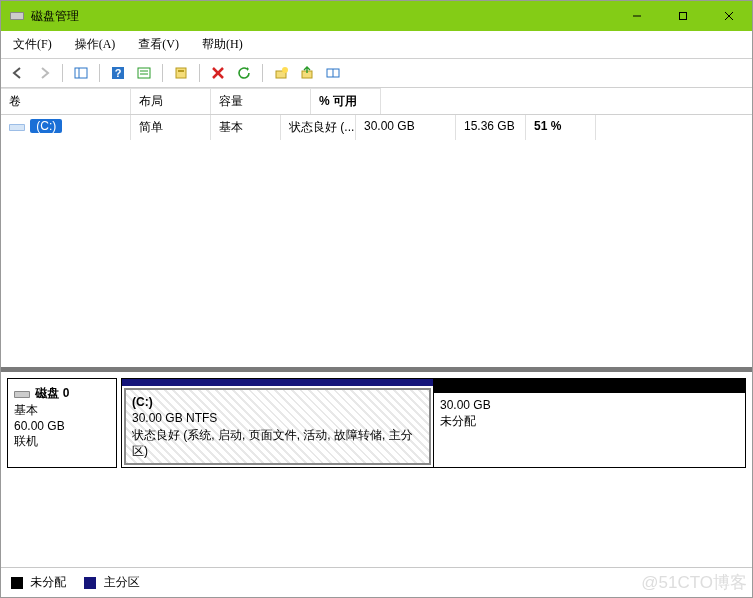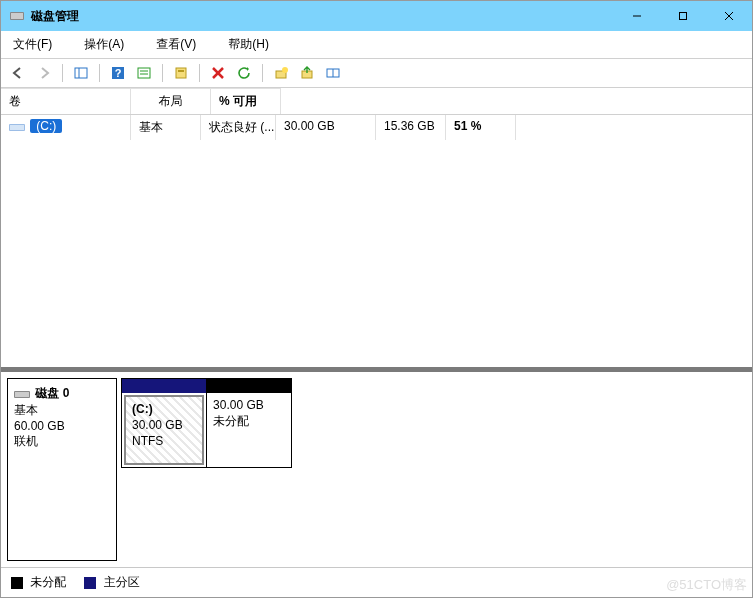--- a/index.html
+++ b/index.html
@@ -14,42 +14,42 @@
     display: flex;
     flex-direction: column;
     overflow: hidden;
   }
   
   .titlebar {
     display: flex;
     align-items: center;
     height: 30px;
     padding: 0 0 0 8px;
-    background: #7dd3fc;
-    font-weight: bold;
+    background: #84cc16;
   }
   .titlebar .app-icon {
     width: 16px; height: 16px;
     display: inline-flex;
     margin-right: 6px;
   }
   .titlebar .title { flex: 0 0 auto; }
   .titlebar .spacer { flex: 1; }
   .window-controls { display: flex; }
   .window-controls .wc {
     width: 46px; height: 30px;
     display: flex; align-items: center; justify-content: center;
     font-family: "Segoe UI Symbol", sans-serif;
   }
   
   .menubar {
     display: flex;
     padding: 2px 4px;
-    gap: 16px;
+    gap: 7px;
     border-bottom: 1px solid #d0d0d0;
+    font-family: Liberation Serif, serif;
   }
   .menubar .menu-item { padding: 3px 8px; }
   
   .toolbar {
     display: flex;
     align-items: center;
     padding: 3px 6px;
     gap: 4px;
     border-bottom: 1px solid #d0d0d0;
   }
@@ -68,21 +68,21 @@
   }
   .volume-header .col, .volume-row .col {
     padding: 4px 8px;
     border-right: 1px solid #e0e0e0;
     white-space: nowrap;
     overflow: hidden;
   }
   .volume-header .col { background: #fff; border-top: 1px solid #e0e0e0; }
   .volume-row { display: flex; }
   .col-vol  { width: 130px; }
-  .col-lay  { width: 80px; text-align: center; }
+  .col-lay  { width: 80px; }
   .col-type { width: 70px; }
   .col-fs   { width: 90px; }
   .col-stat { width: 75px; }
   .col-cap  { width: 100px; }
   .col-free { width: 70px; }
   .col-pct  { width: 70px; border-right: none; font-weight: bold; }
   .vol-badge {
     background: #1a6fd6;
     color: #fff;
     padding: 0 6px;
@@ -95,21 +95,21 @@
     vertical-align: middle;
     margin-right: 2px;
   }
   .volume-blank { flex: 1; background: #fff; }
   
   .disk-map {
     border-top: 5px solid #7a7a7a;
     background: #fff;
     height: 200px;
     display: flex;
-    flex-direction: row;
+    flex-direction: column;
   }
   .disk-row {
     display: flex;
     padding: 6px;
     gap: 4px;
   }
   .disk-info {
     width: 110px;
     border: 1px solid #000;
     padding: 6px;
@@ -161,21 +161,21 @@
     margin-right: 4px;
     vertical-align: middle;
   }
   .swatch.black { background: #000; }
   .swatch.navy  { background: #15157a; }
   
   .watermark {
     position: absolute;
     right: 6px; bottom: 4px;
     color: #ddd;
-    font-size: 13px;
+    font-size: 17px;
   }
 </style>
 </head>
 <body>
 
 <div class="titlebar">
   <span class="app-icon">
     <svg viewBox="0 0 16 16">
         <rect x="1" y="4" width="14" height="8" rx="1" fill="#888"></rect>
         <rect x="2" y="5" width="12" height="6" fill="#ccc"></rect>
@@ -280,32 +280,34 @@
         <rect x="1" y="3" width="12" height="8" fill="none" stroke="#2a74c7"></rect>
         <line x1="7" y1="3" x2="7" y2="11" stroke="#2a74c7"></line>
       </svg>
     </div>
 </div>
 
 <div class="volume-list">
   <div class="volume-header">
     <div class="col col-vol">卷</div>
     <div class="col col-lay">布局</div>
+    <div class="col col-cap">容量</div>
     <div class="col col-pct">% 可用</div>
   </div>
   <div class="volume-row">
     <div class="col col-vol">
       <span class="vol-icon">
         <svg viewBox="0 0 16 12">
             <rect x="0" y="3" width="16" height="7" rx="1" fill="#9cbde6"></rect>
             <rect x="1" y="4" width="14" height="5" fill="#d5e5f7"></rect>
           </svg>
       </span>
       <span class="vol-badge">(C:)</span>
     </div>
+    <div class="col col-lay">简单</div>
     <div class="col col-type">基本</div>
     <div class="col col-stat">状态良好 (...</div>
     <div class="col col-cap">30.00 GB</div>
     <div class="col col-free">15.36 GB</div>
     <div class="col col-pct">51 %</div>
   </div>
 </div>
 
 <div class="volume-blank"></div>
 
@@ -324,20 +326,21 @@
       <div>基本</div>
       <div>60.00 GB</div>
       <div>联机</div>
     </div>
     <div class="partitions">
       <div class="part" style="flex:1">
         <div class="part-head primary"></div>
         <div class="part-body hatch">
           <div style="font-weight:bold">(C:)</div>
           <div>30.00 GB NTFS</div>
+          <div>状态良好 (系统, 启动, 页面文件, 活动, 故障转储, 主分区)</div>
         </div>
       </div>
       <div class="part" style="flex:1">
         <div class="part-head unalloc"></div>
         <div class="part-body">
           <div>30.00 GB</div>
           <div>未分配</div>
         </div>
       </div>
     </div>

